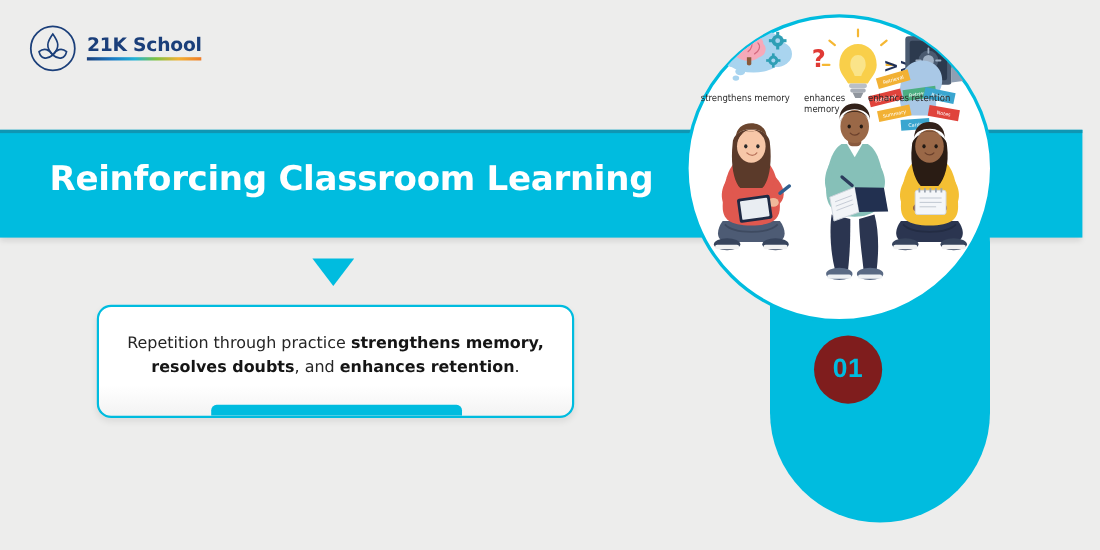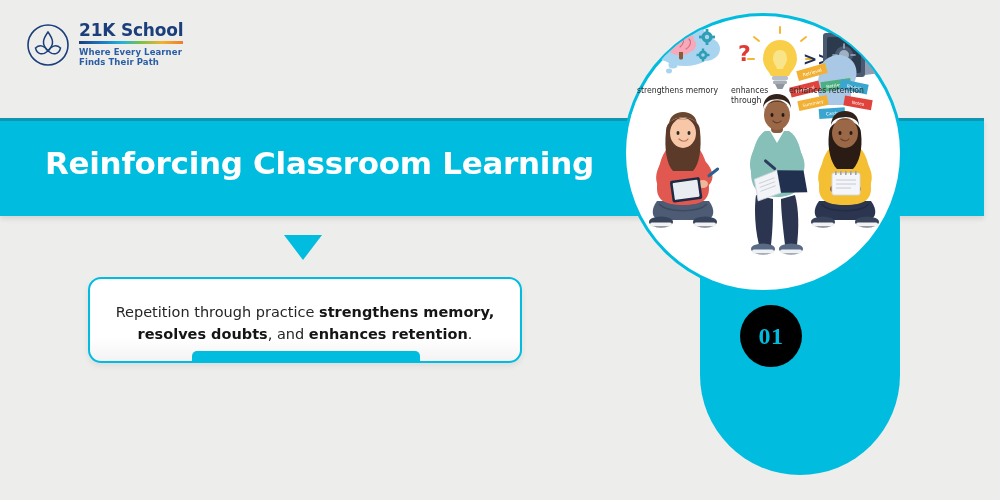--- a/index.html
+++ b/index.html
@@ -92,21 +92,21 @@
     border-top: 25px solid #00bcdf;
     z-index: 5;
   }
 
   
   #card {
     position: absolute;
     left: 88px;
     top: 277px;
     width: 434px;
-    height: 86px;
+    height: 103px;
     background: linear-gradient(to bottom, #ffffff 0%, #ffffff 72%, #f3f3f3 100%);
     border: 2px solid #00bcdf;
     border-radius: 13px;
     box-sizing: border-box;
     box-shadow: 0 3px 6px rgba(0,0,0,0.07);
     z-index: 5;
     overflow: hidden;
   }
   #card-text {
     position: absolute;
@@ -151,26 +151,26 @@
     box-sizing: border-box;
     z-index: 7;
   }
   #badge {
     position: absolute;
     left: 740px;
     top: 305px;
     width: 62px;
     height: 62px;
     border-radius: 50%;
-    background: #000000;
+    background: #7f1d1d;
     z-index: 9;
     display: flex;
     align-items: center;
     justify-content: center;
-    font-family: Liberation Serif, serif;
+    font-family: Liberation Sans, sans-serif;
     font-size: 24px;
     font-weight: bold;
     color: #00bcdf;
     letter-spacing: 0.5px;
   }
 
   
   #illo { position: absolute; left: 623px; top: 13px; width: 280px; height: 280px; z-index: 8; }
   .ilabel {
     position: absolute;
@@ -192,24 +192,20 @@
       <svg viewBox="0 0 44 44" width="44" height="44" aria-hidden="true">
         <circle cx="22" cy="22" r="20" fill="none" stroke="#1b3f7a" stroke-width="1.6"></circle>
         <path d="M22 9 C27 16 29 21 22 28 C15 21 17 16 22 9 Z" fill="none" stroke="#1b3f7a" stroke-width="1.5"></path>
         <path d="M22 28 C16 33 11 31 9.5 25 C14 21 19 23 22 28 Z" fill="none" stroke="#1b3f7a" stroke-width="1.5"></path>
         <path d="M22 28 C28 33 33 31 34.5 25 C30 21 25 23 22 28 Z" fill="none" stroke="#1b3f7a" stroke-width="1.5"></path>
       </svg>
     </div>
     <div id="logo-text">
       <div id="logo-name">21K School</div>
       <div id="logo-rule"></div>
-      <div id="logo-tagline">
-        <div>Where Every Learner</div>
-        <div>Finds Their Path</div>
-      </div>
     </div>
   </div>
 
   <div id="band">
     <div id="band-title">Reinforcing Classroom Learning</div>
   </div>
 
   <div id="arrow"></div>
 
   <div id="card">
@@ -454,21 +450,21 @@
         </g>
       </g>
     </svg>
 
     
     <div class="ilabel" style="left:14px; top:72px; width:110px;">
       <span>strengthens memory</span>
     </div>
     <div class="ilabel" style="left:108px; top:72px; width:70px;">
       <div>enhances</div>
-      <div>through</div>
+      <div>memory</div>
     </div>
     <div class="ilabel" style="left:166px; top:72px; width:106px;">
       <span>enhances retention</span>
     </div>
   </div>
 
   <div id="badge">01</div>
 
 </div>
 

